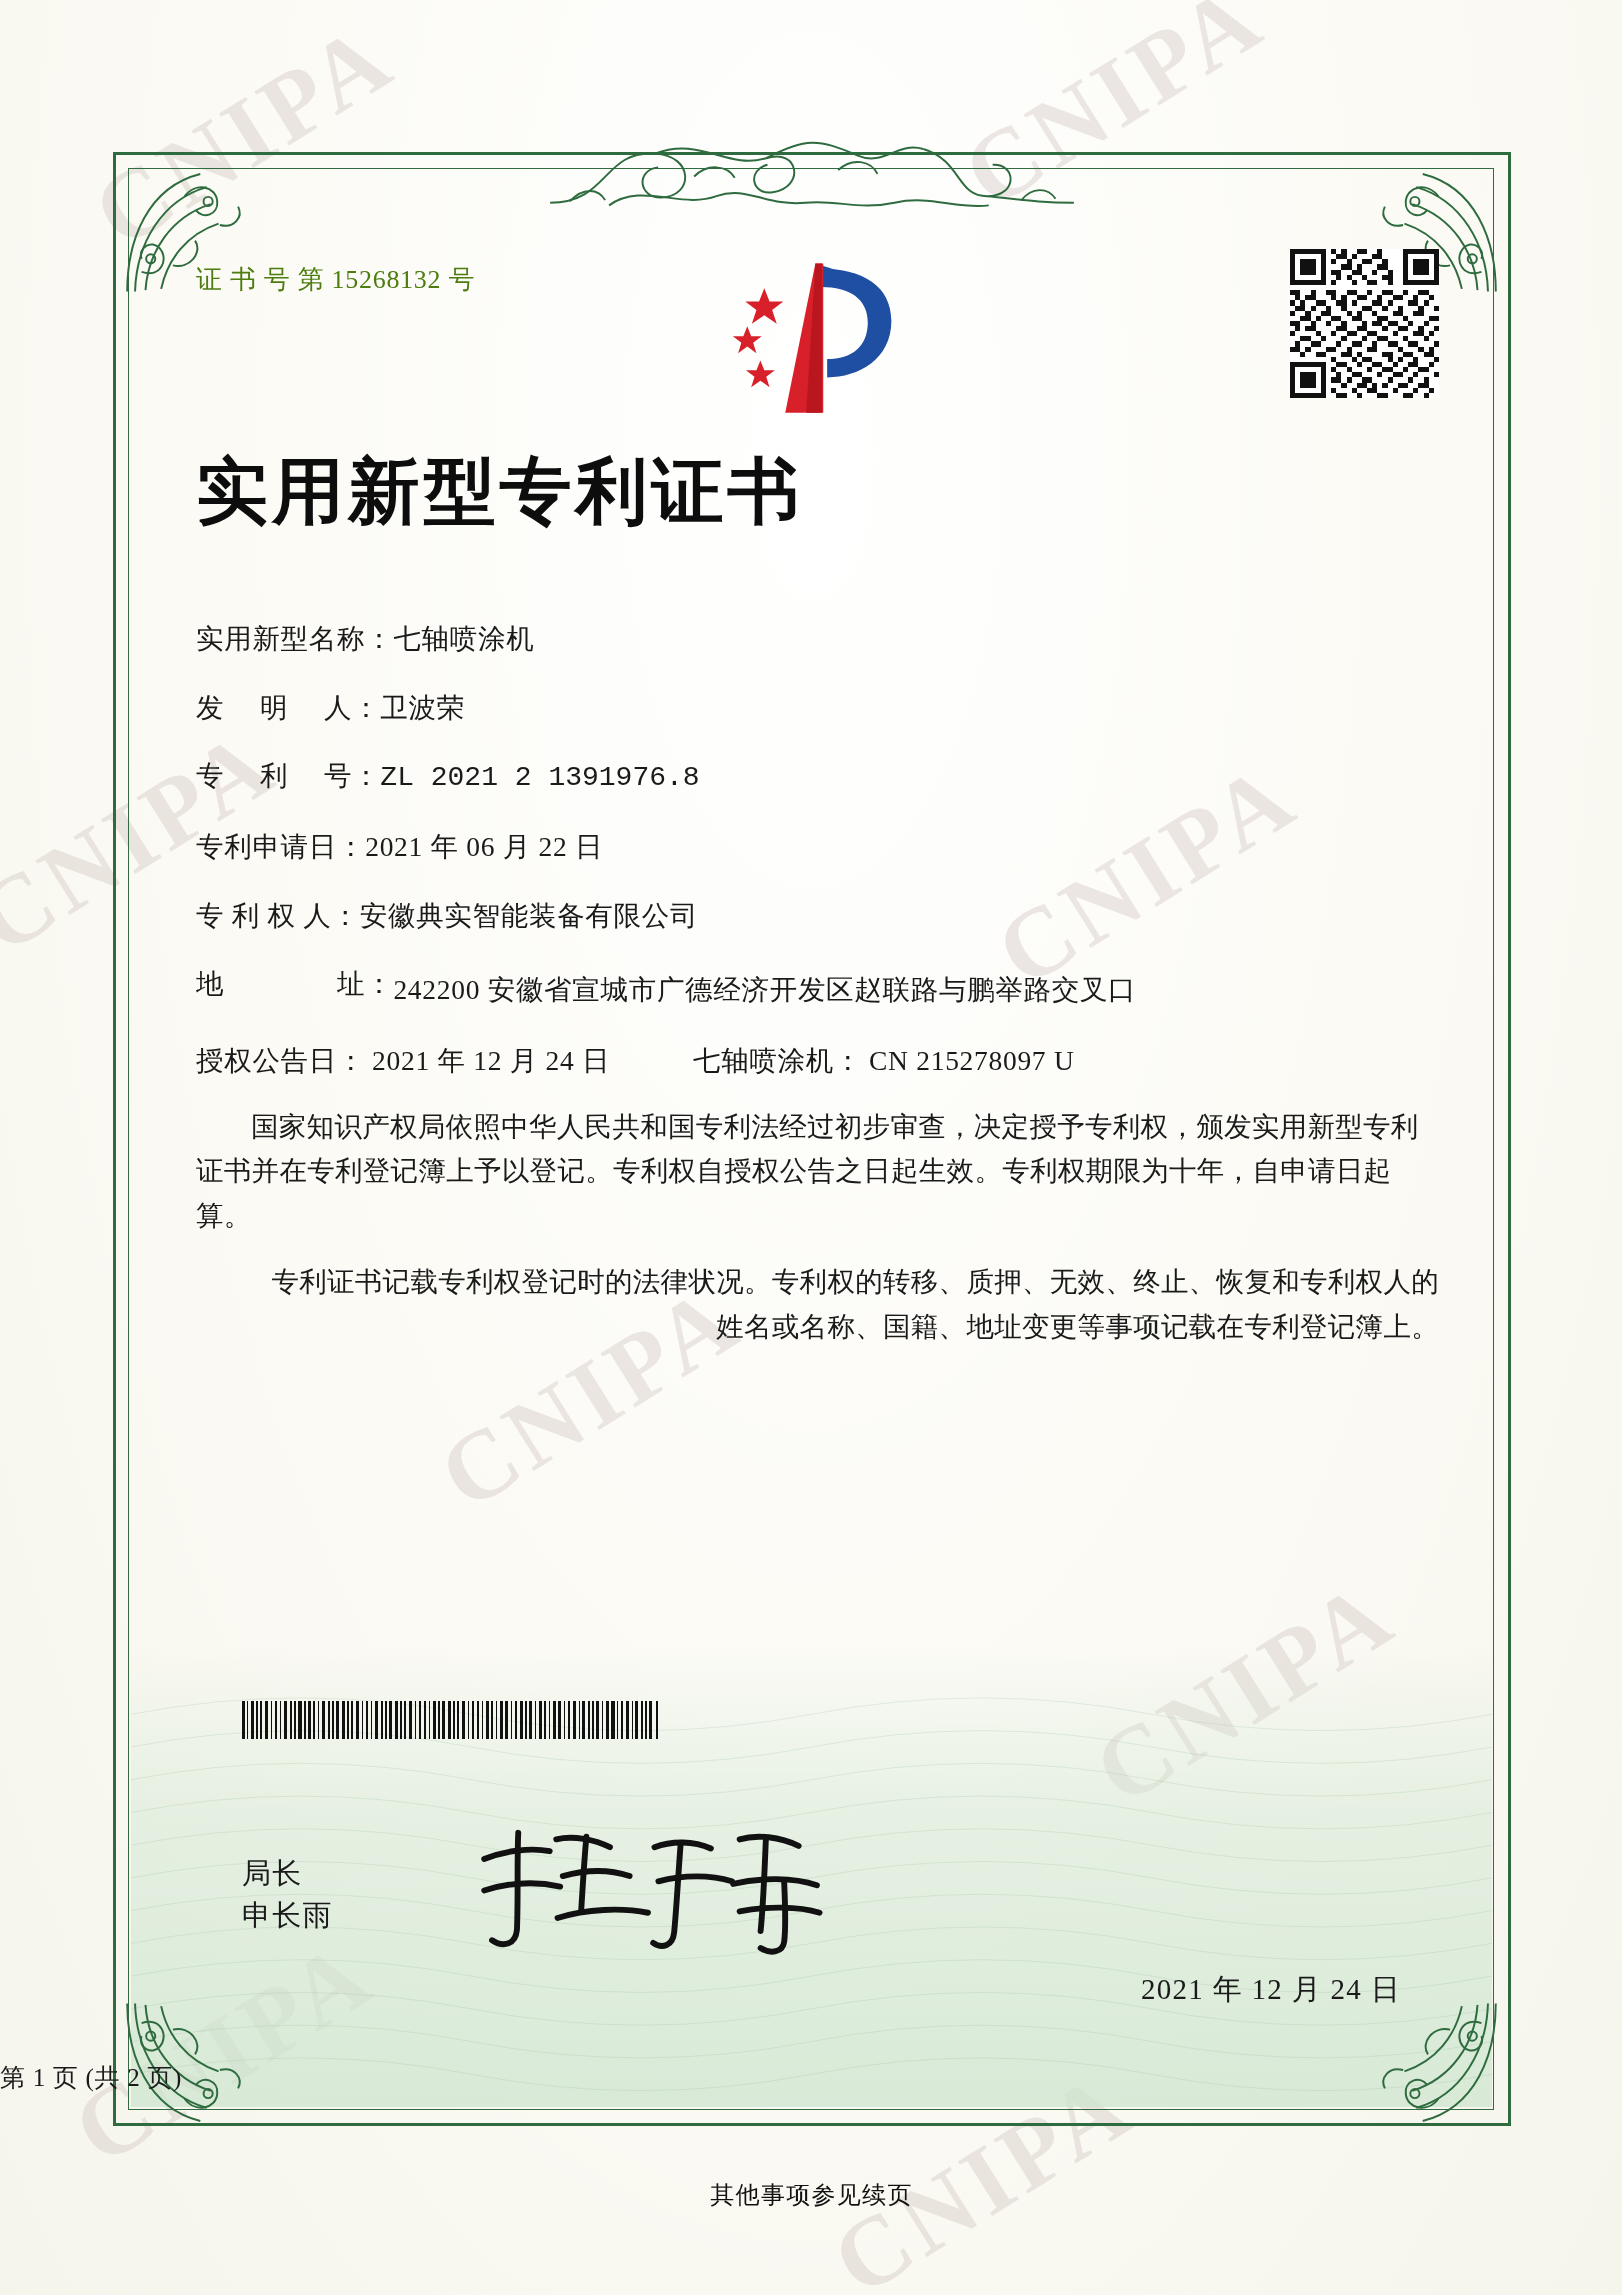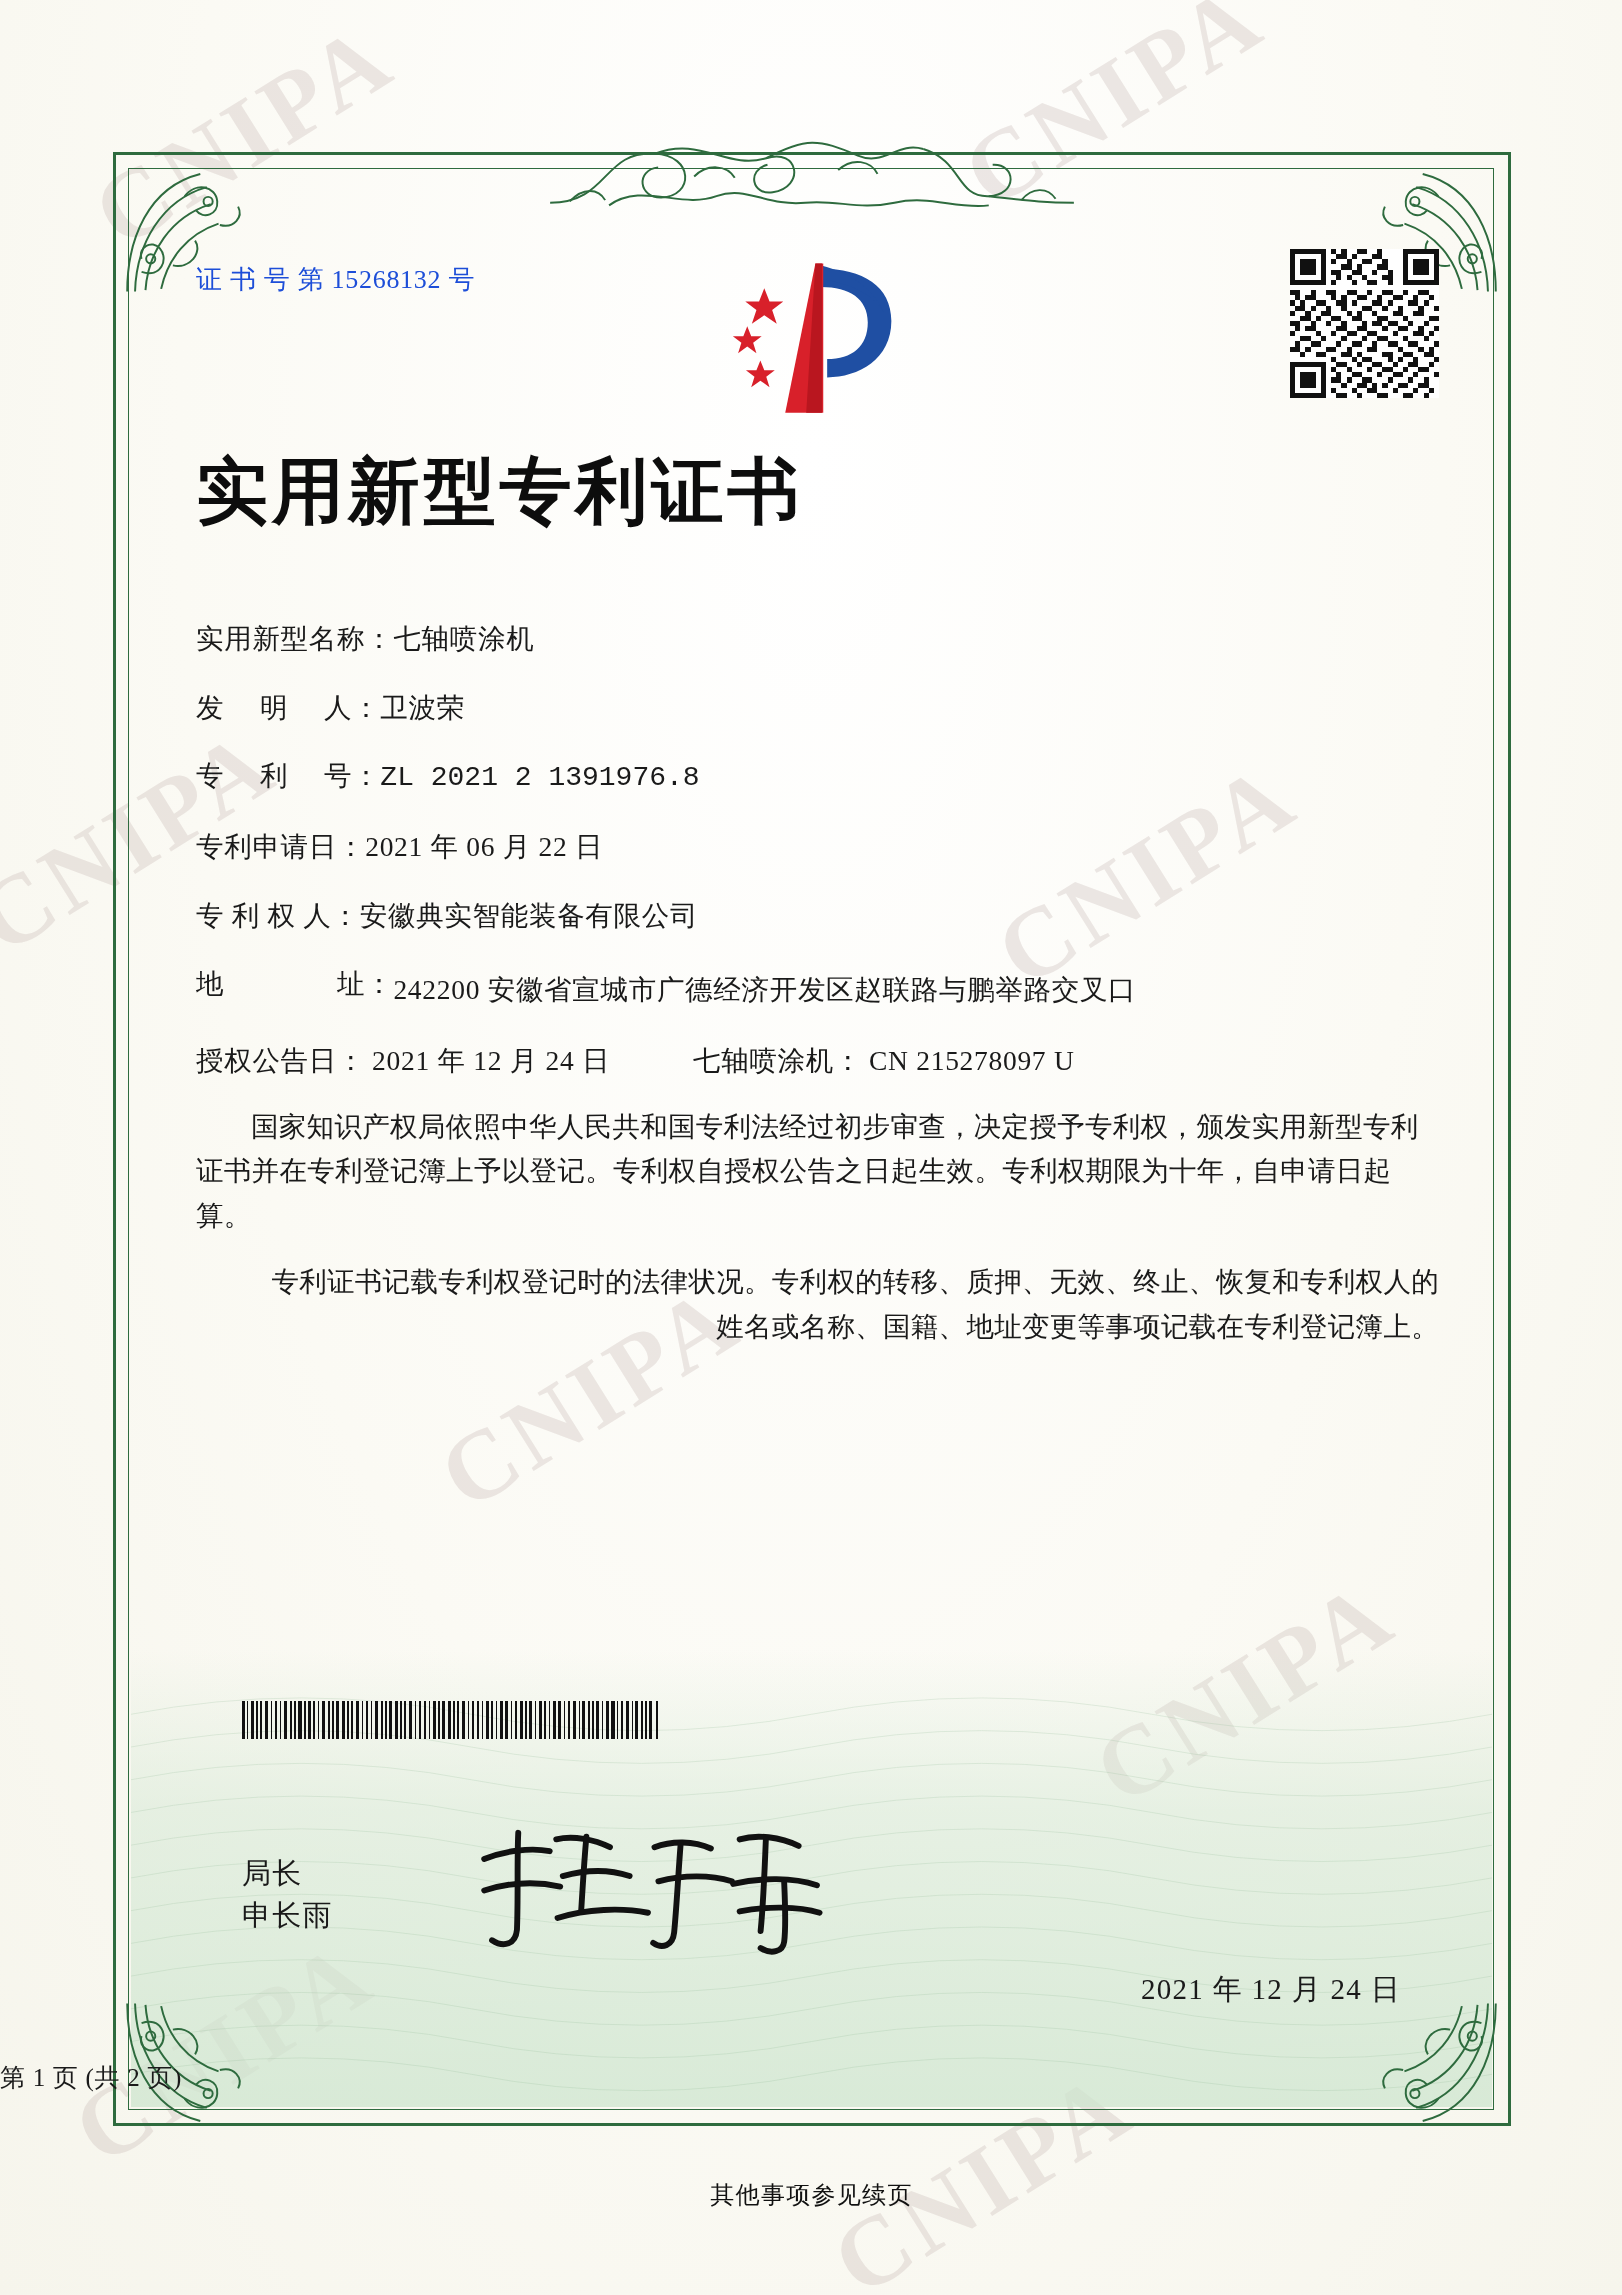--- a/index.html
+++ b/index.html
@@ -117,21 +117,21 @@
 
   .row-top {
     display: flex;
     justify-content: space-between;
     align-items: flex-start;
   }
   .cert-no {
     font-size: 26px;
     letter-spacing: 0.7px;
     padding-top: 13px;
-    color: #1d4ed8;
+    color: #4d7c0f;
   }
   .qr {
     width: 149px;
     height: 149px;
     image-rendering: pixelated;
   }
   .qr svg { display:block; width:100%; height:100%; }
 
   .emblem {
     position: absolute;

